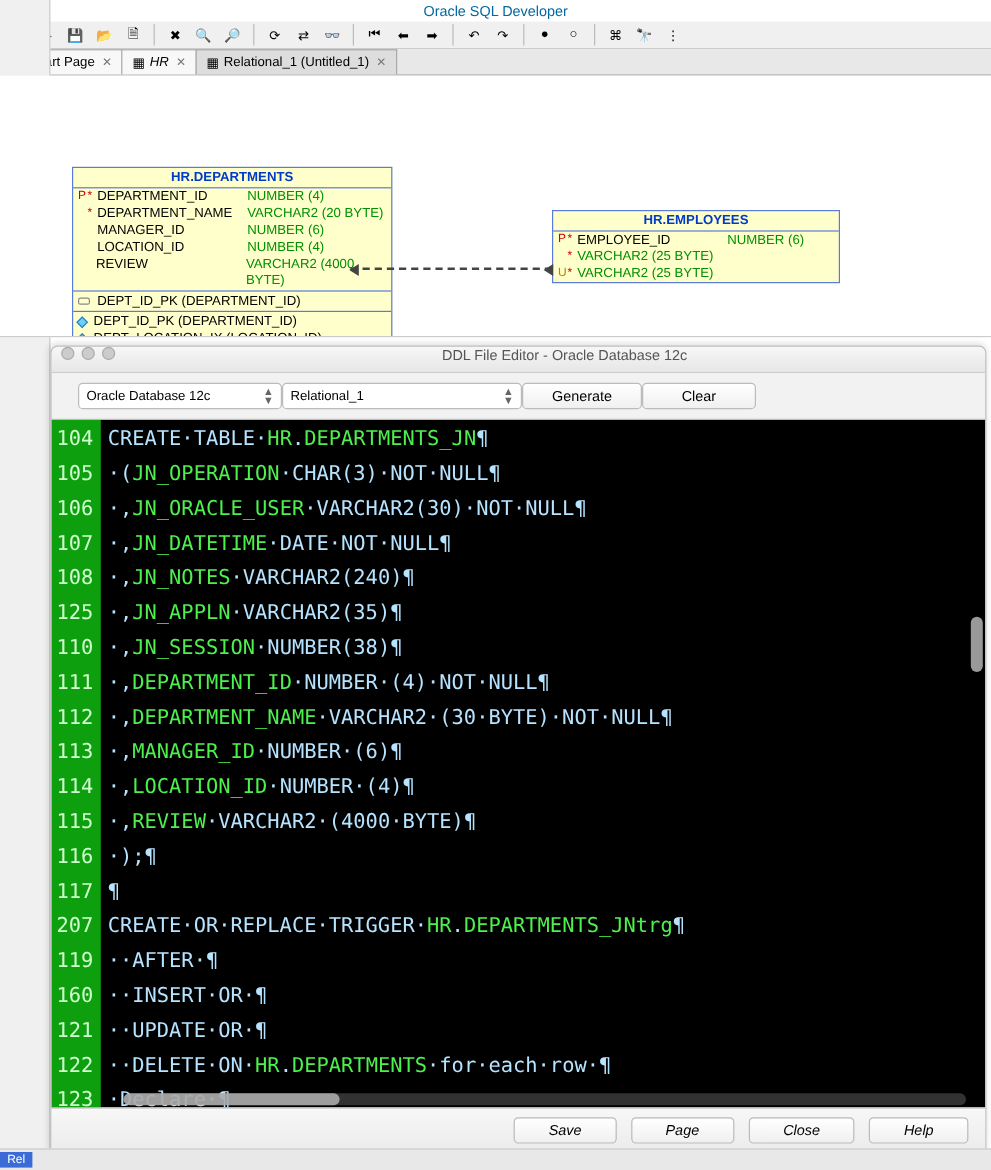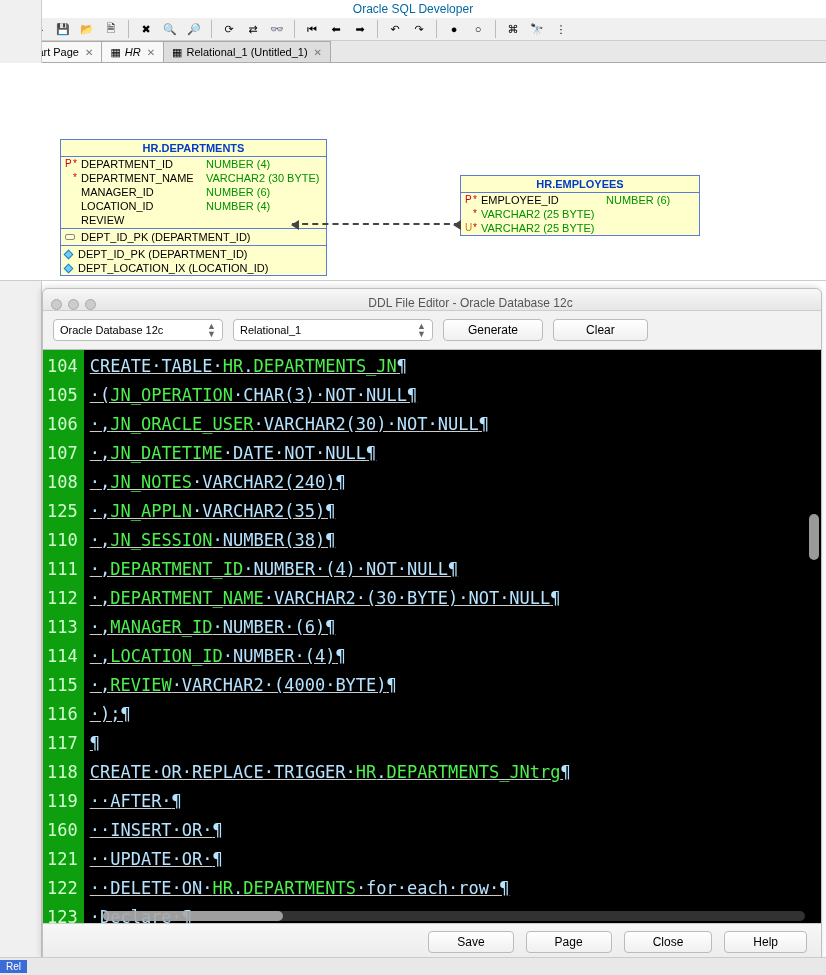--- a/index.html
+++ b/index.html
@@ -22,39 +22,39 @@
   .entity-row .col2 { color: #009000; }
   .entity-sep { border-top: 1px solid #5A7BD6; margin: 1px 0; }
   .entity-idx { display: flex; align-items: center; padding: 0 4px; line-height: 14px; gap: 4px; }
   .connector { position: absolute; border-top: 2px dashed #444; height: 0; }
   .connector::before, .connector::after { content: ""; position: absolute; width: 0; height: 0; border-style: solid; }
   .connector::before { left: -1px; top: -5px; border-width: 5px 8px 5px 0; border-color: transparent #444 transparent transparent; }
   .connector::after  { right: -1px; top: -5px; border-width: 5px 8px 5px 0; border-color: transparent #444 transparent transparent; }
 
   
   .ddl { position: absolute; left: 42px; top: 288px; width: 780px; height: 672px; background: #f2f2f2; border: 1px solid #bfbfbf; border-radius: 6px 6px 0 0; box-shadow: -1px -1px 6px rgba(0,0,0,0.15); }
-  .ddl-titlebar { display: flex; align-items: flex-end; height: 22px; background: linear-gradient(#f7f7f7,#e6e6e6); border-bottom: 1px solid #ccc; border-radius: 6px 6px 0 0; gap: 16px; }
+  .ddl-titlebar { display: flex; align-items: flex-start; height: 22px; background: linear-gradient(#f7f7f7,#e6e6e6); border-bottom: 1px solid #ccc; border-radius: 6px 6px 0 0; gap: 16px; }
   .traffic { display: flex; gap: 6px; padding: 0 8px; }
   .traffic span { width: 11px; height: 11px; border-radius: 50%; background: #ccc; border: 1px solid #aaa; }
   .ddl-title { flex: 1; text-align: center; color: #555; font-size: 12px; }
-  .ddl-toolbar { display: flex; gap: 10px; padding: 8px 10px; align-items: center; }
+  .ddl-toolbar { display: flex; gap: 0; padding: 8px 22px; align-items: center; }
   .combo { display: flex; align-items: center; background: #fff; border: 1px solid #bbb; border-radius: 4px; height: 22px; padding: 0 6px; min-width: 170px; justify-content: space-between; cursor: pointer; }
   .combo .arrows { color: #666; font-size: 9px; line-height: 8px; text-align: center; }
   .btn { background: linear-gradient(#fff,#f0f0f0); border: 1px solid #bbb; border-radius: 4px; height: 22px; padding: 0 24px; cursor: pointer; font-size: 12px; }
   .editor-wrap { position: relative; height: 574px; overflow: hidden; border-top: 1px solid #bbb; }
   .editor { display: flex; width: 100%; height: 100%; background: #000; color: #ccc; font-family: Menlo, Consolas, monospace; font-size: 17px; overflow: hidden; }
   .gutter { background: #0e9f0e; color: #cfffcf; text-align: right; padding: 2px 6px 2px 4px; line-height: 29px; user-select: none; }
   .gutter div { height: 29px; }
   .code { padding: 2px 0 2px 6px; line-height: 29px; white-space: pre; overflow: hidden; }
-  .code .l { height: 29px; text-decoration: underline; }
+  .code .l { height: 29px; }
   .kw  { color: #b6e3ff; } 
   .id  { color: #4df04d; } 
   .p   { color: #b6e3ff; }
   .buttonbar { position: absolute; bottom: 0; left: 0; right: 0; height: 36px; display: flex; justify-content: flex-end; align-items: center; gap: 12px; padding: 0 14px; background: linear-gradient(#f7f7f7,#ececec); border-top: 1px solid #ccc; }
-  .buttonbar .btn { padding: 0 28px; }
+  .buttonbar .btn { padding: 0 28px; font-style: italic; }
   .hscroll { position: absolute; left: 60px; right: 16px; bottom: 38px; height: 10px; background: rgba(200,200,200,.25); border-radius: 5px; }
   .hscroll .thumb { width: 180px; height: 10px; background: rgba(170,170,170,.9); border-radius: 5px; }
   .vscroll { position: absolute; right: 2px; top: 54px; width: 10px; height: 500px; }
   .vscroll .thumb { width: 10px; height: 46px; background: rgba(170,170,170,.9); border-radius: 5px; margin-top: 110px; }
   .leftedge { position: absolute; left: 0; top: 0; width: 42px; height: 100%; background: #f0f0f0; border-right: 1px solid #ccc; }
   .statusbar { position: absolute; left: 0; bottom: 0; height: 18px; width: 100%; background: #e8e8e8; border-top: 1px solid #ccc; display: flex; align-items: center; }
   .status-tab { background: #3a6bd6; color: #fff; font-size: 10px; padding: 1px 6px; }
   .diamond { display:inline-block; width:7px; height:7px; background:#6cd0ff; transform: rotate(45deg); border:1px solid #2a80b9; margin-right:2px;}
   .key { display:inline-block; width:10px; height:6px; border:1px solid #888; border-radius:2px; position:relative; margin-right:2px;}
   .qicon { width:14px; height:14px; border-radius:50%; background:#3a7bd5; color:#fff; display:inline-flex; align-items:center; justify-content:center; font-size:10px; font-weight:bold;}
@@ -121,38 +121,39 @@
         <div class="entity-row">
           <span class="flag" style="color: rgb(204, 0, 0);">P</span>
           <span class="flag2">*</span>
           <span class="col1">DEPARTMENT_ID</span>
           <span class="col2">NUMBER (4)</span>
         </div>
         <div class="entity-row">
           <span class="flag" style="color: rgb(204, 0, 0);"></span>
           <span class="flag2">*</span>
           <span class="col1">DEPARTMENT_NAME</span>
-          <span class="col2">VARCHAR2 (30 BYTE)</span>
+          <span class="col2">VARCHAR2 (20 BYTE)</span>
         </div>
         <div class="entity-row">
           <span class="flag" style="color: rgb(204, 0, 0);"></span>
           <span class="flag2"></span>
           <span class="col1">MANAGER_ID</span>
           <span class="col2">NUMBER (6)</span>
         </div>
         <div class="entity-row">
           <span class="flag" style="color: rgb(204, 0, 0);"></span>
           <span class="flag2"></span>
           <span class="col1">LOCATION_ID</span>
           <span class="col2">NUMBER (4)</span>
         </div>
         <div class="entity-row">
           <span class="flag" style="color: rgb(204, 0, 0);"></span>
           <span class="flag2"></span>
           <span class="col1">REVIEW</span>
+          <span class="col2">VARCHAR2 (4000 BYTE)</span>
         </div>
       </div>
     <div class="entity-sep"></div>
     <div class="entity-idx">
         <span class="key"></span>
         <span>DEPT_ID_PK (DEPARTMENT_ID)</span>
       </div>
     <div class="entity-sep"></div>
     <div class="entity-idx">
         <span class="diamond"></span>
@@ -220,21 +221,21 @@
           <div>108</div>
           <div>125</div>
           <div>110</div>
           <div>111</div>
           <div>112</div>
           <div>113</div>
           <div>114</div>
           <div>115</div>
           <div>116</div>
           <div>117</div>
-          <div>118</div>
+          <div>207</div>
           <div>119</div>
           <div>160</div>
           <div>121</div>
           <div>122</div>
           <div>123</div>
         </div>
       <div class="code" id="code"><div class="l"><span class="kw">CREATE</span><span class="kw">·TABLE·</span><span class="id">HR</span><span class="p">.</span><span class="id">DEPARTMENTS_JN</span><span class="p">¶</span></div><div class="l"><span class="p">·(</span><span class="id">JN_OPERATION</span><span class="kw">·CHAR(3)·NOT·NULL</span><span class="p">¶</span></div><div class="l"><span class="p">·,</span><span class="id">JN_ORACLE_USER</span><span class="kw">·VARCHAR2(30)·NOT·NULL</span><span class="p">¶</span></div><div class="l"><span class="p">·,</span><span class="id">JN_DATETIME</span><span class="kw">·DATE·NOT·NULL</span><span class="p">¶</span></div><div class="l"><span class="p">·,</span><span class="id">JN_NOTES</span><span class="kw">·VARCHAR2(240)</span><span class="p">¶</span></div><div class="l"><span class="p">·,</span><span class="id">JN_APPLN</span><span class="kw">·VARCHAR2(35)</span><span class="p">¶</span></div><div class="l"><span class="p">·,</span><span class="id">JN_SESSION</span><span class="kw">·NUMBER(38)</span><span class="p">¶</span></div><div class="l"><span class="p">·,</span><span class="id">DEPARTMENT_ID</span><span class="kw">·NUMBER·(4)·NOT·NULL</span><span class="p">¶</span></div><div class="l"><span class="p">·,</span><span class="id">DEPARTMENT_NAME</span><span class="kw">·VARCHAR2·(30·BYTE)·NOT·NULL</span><span class="p">¶</span></div><div class="l"><span class="p">·,</span><span class="id">MANAGER_ID</span><span class="kw">·NUMBER·(6)</span><span class="p">¶</span></div><div class="l"><span class="p">·,</span><span class="id">LOCATION_ID</span><span class="kw">·NUMBER·(4)</span><span class="p">¶</span></div><div class="l"><span class="p">·,</span><span class="id">REVIEW</span><span class="kw">·VARCHAR2·(4000·BYTE)</span><span class="p">¶</span></div><div class="l"><span class="p">·);¶</span></div><div class="l"><span class="p">¶</span></div><div class="l"><span class="kw">CREATE·OR·REPLACE·TRIGGER·</span><span class="id">HR</span><span class="p">.</span><span class="id">DEPARTMENTS_JNtrg</span><span class="p">¶</span></div><div class="l"><span class="kw">··AFTER·</span><span class="p">¶</span></div><div class="l"><span class="kw">··INSERT·OR·</span><span class="p">¶</span></div><div class="l"><span class="kw">··UPDATE·OR·</span><span class="p">¶</span></div><div class="l"><span class="kw">··DELETE·ON·</span><span class="id">HR</span><span class="p">.</span><span class="id">DEPARTMENTS</span><span class="kw">·for·each·row·</span><span class="p">¶</span></div><div class="l"><span class="kw">·Declare·</span><span class="p">¶</span></div></div>
     </div>
     <div class="vscroll">
         <div class="thumb"></div>

